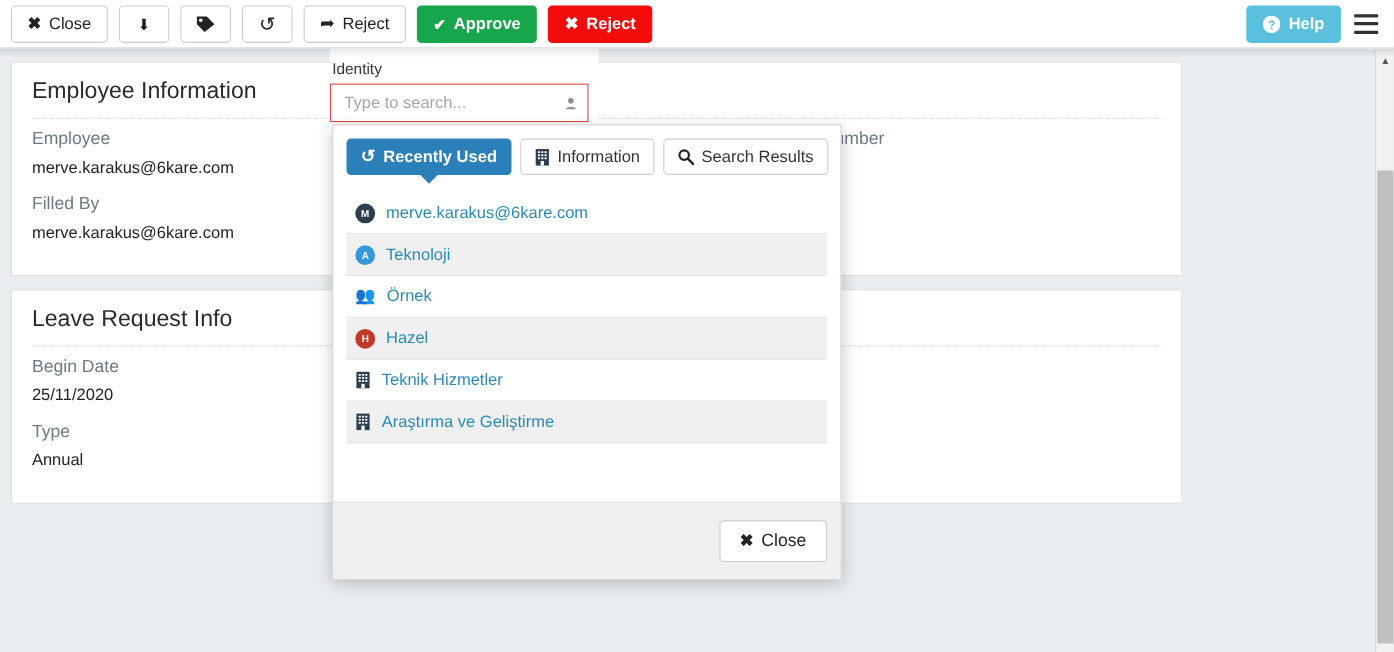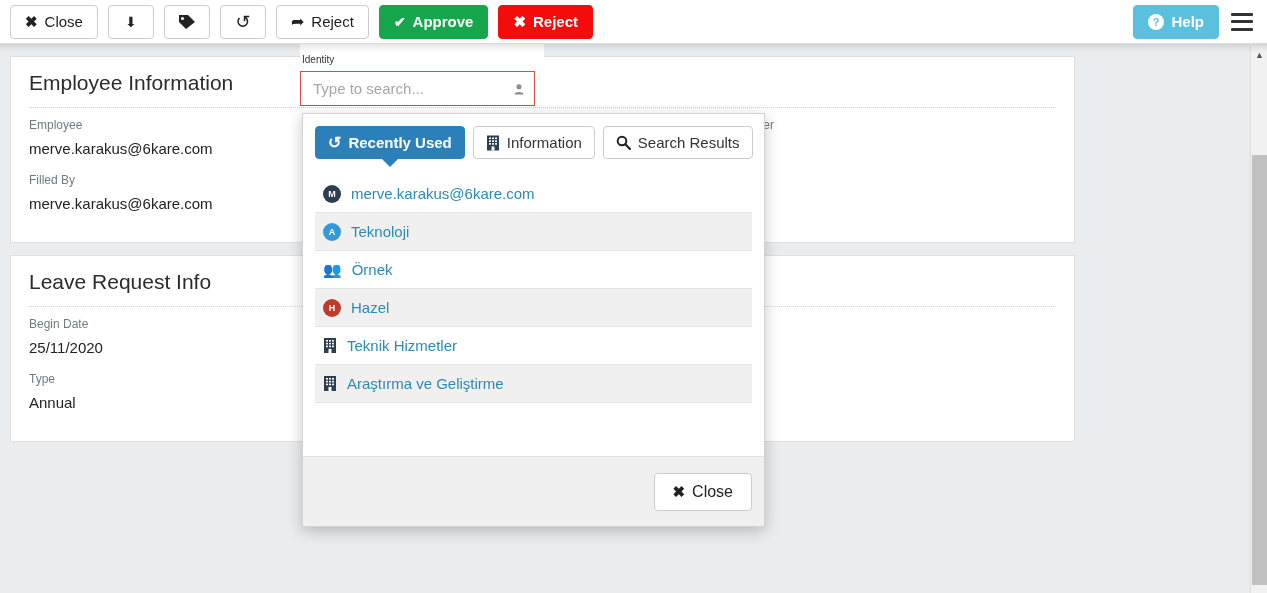--- a/index.html
+++ b/index.html
@@ -73,21 +73,21 @@
   .panel-title {
     font-size: 21px; font-weight: normal; color: #2b2b2b;
     padding: 14px 0 12px 0;
     border-bottom: 1px dotted #cfcfcf;
     margin-bottom: 10px;
   }
   .fields { display: flex; }
   .field-col { flex: 0 0 455px; }
   .field-col.narrow { flex: 0 0 200px; }
   .field { margin-bottom: 16px; }
-  .field-label { color: #6e7a82; font-size: 12px; margin-bottom: 8px; }
+  .field-label { color: #6e7a82; font-size: 16px; margin-bottom: 8px; }
   .field-value { color: #222; font-size: 15px; }
 
   
   .scroll-track {
     position: absolute; top: 46px; right: 0;
     width: 17px; height: 547px;
     background: #f1f1f1; border-left: 1px solid #dcdcdc;
     z-index: 5;
   }
   .scroll-arrow {
@@ -101,21 +101,21 @@
   }
 
   
   .identity-wrap {
     position: absolute; top: 44px; left: 300px;
     width: 244px;
     background: #fff;
     padding: 10px 0 0 0;
     z-index: 20;
   }
-  .identity-label { font-size: 10px; color: #333; padding: 0 2px 6px 2px; }
+  .identity-label { font-size: 14px; color: #333; padding: 0 2px 6px 2px; }
   .identity-input-box {
     position: relative;
     width: 235px; height: 35px;
     border: 1px solid #e04747;
     background: #fff;
     display: flex; align-items: center;
     padding: 8px 10px;
   }
   .identity-input-box input {
     border: 0; outline: 0; flex: 1;

